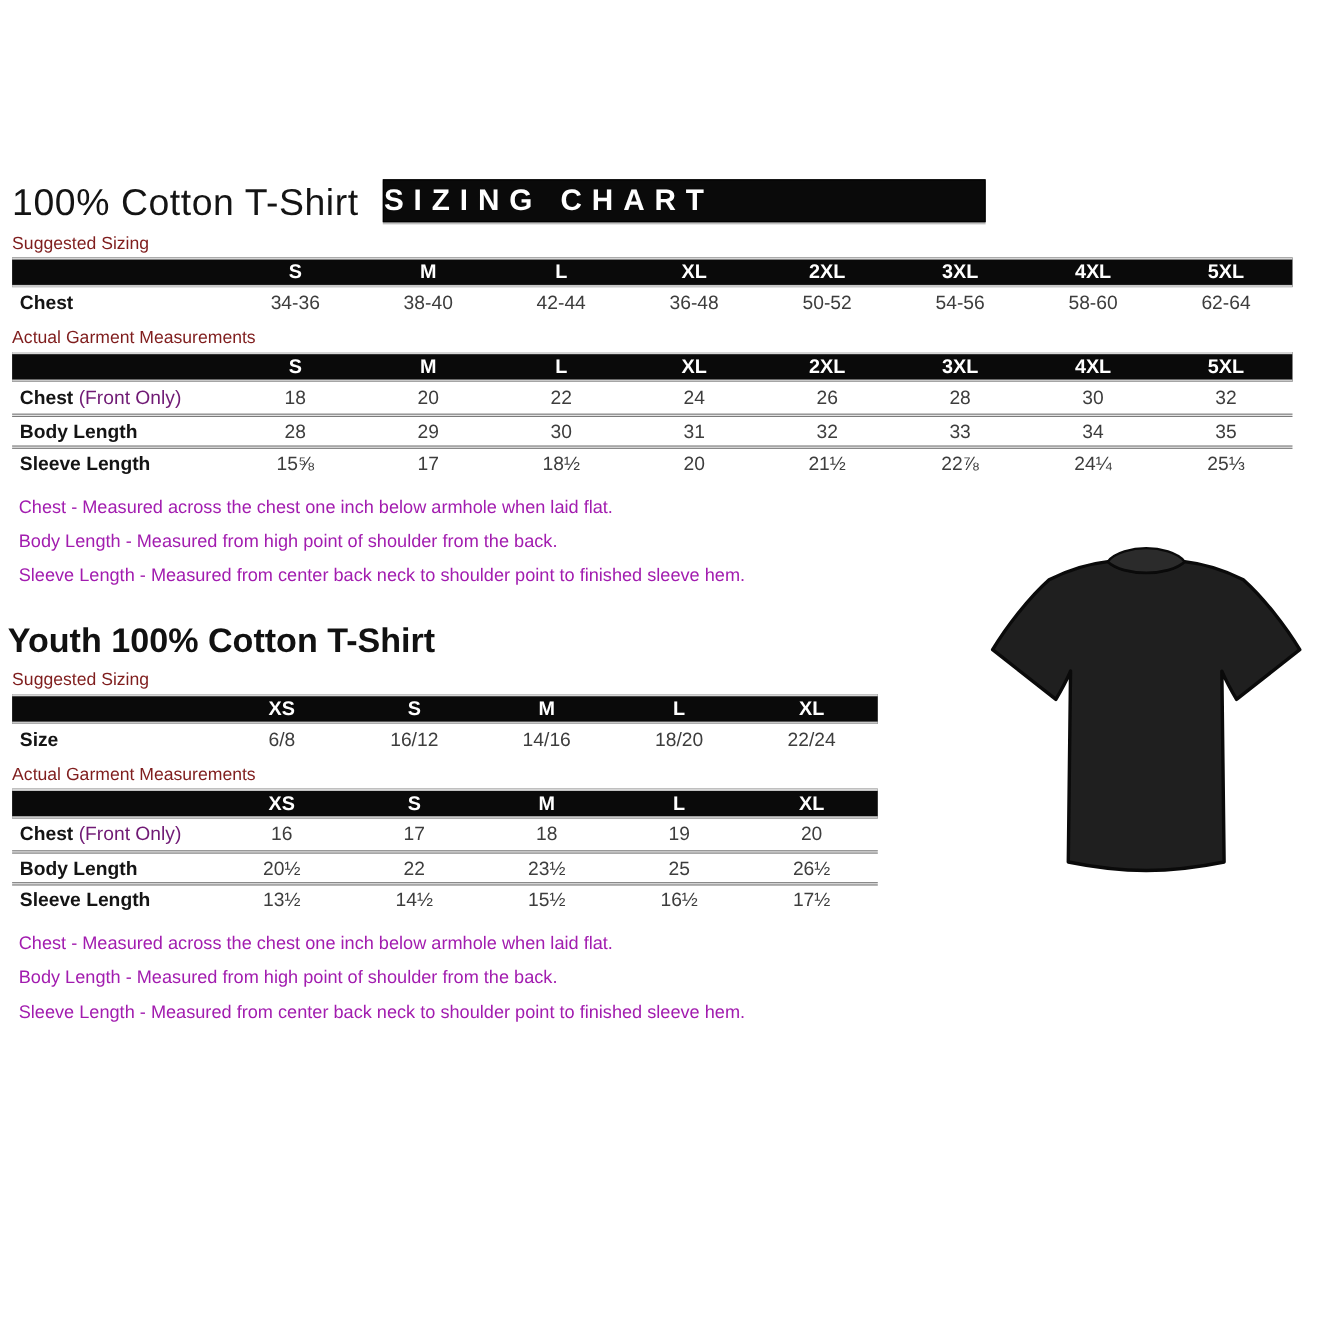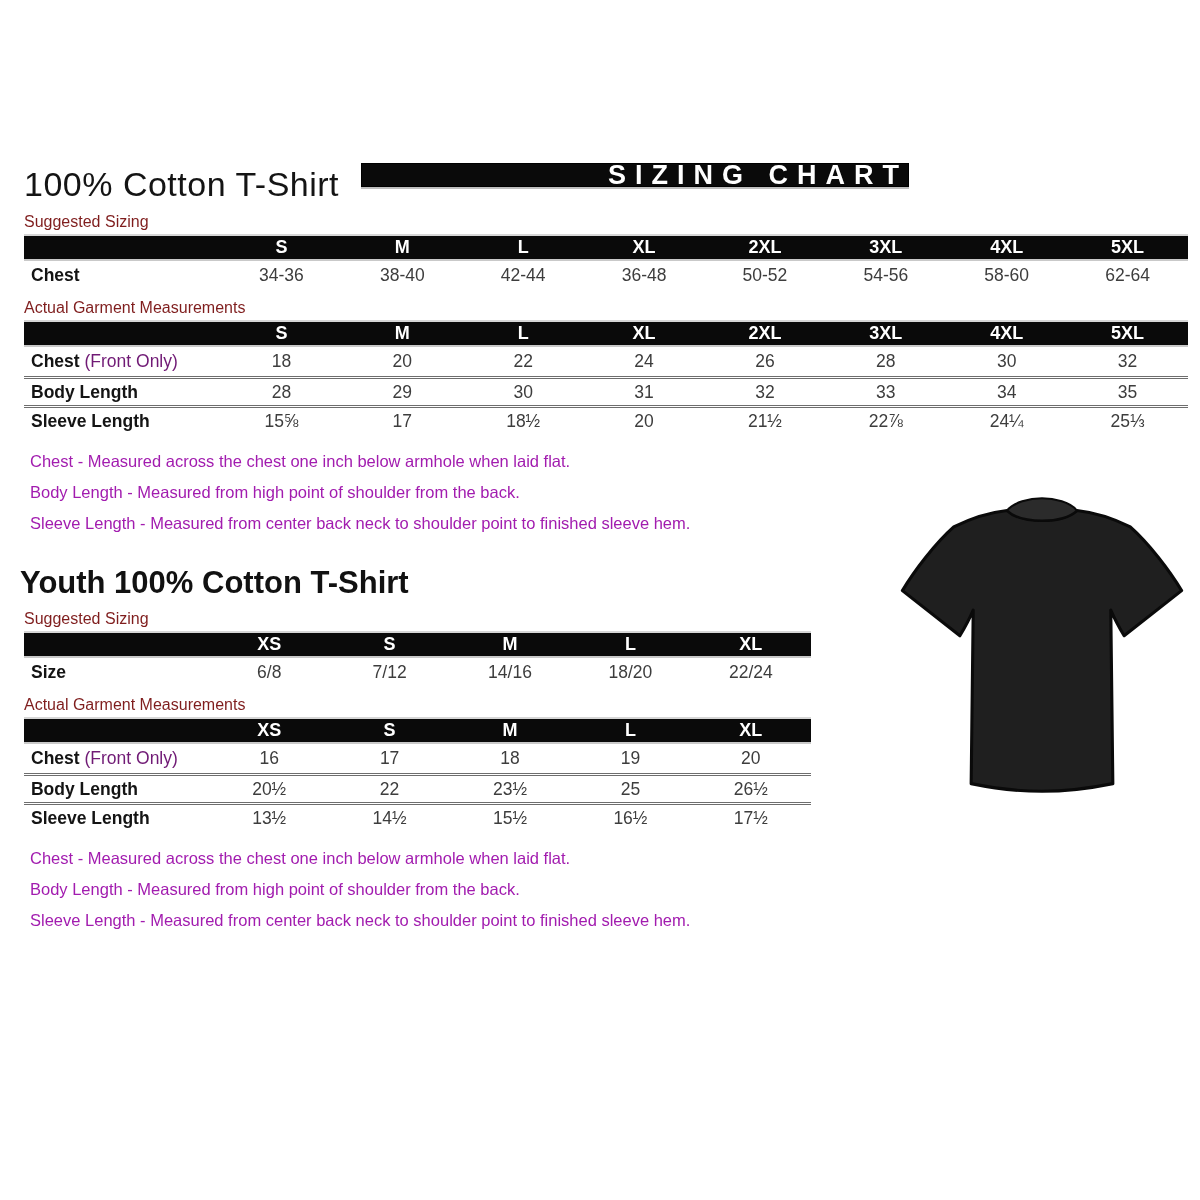--- a/index.html
+++ b/index.html
@@ -1,34 +1,34 @@
 <!DOCTYPE html>
 <html><head>
 <meta charset="utf-8">
 <style>
   * { margin:0; padding:0; box-sizing:border-box; }
   html,body { width:1200px; height:1200px; background:#ffffff; font-family:"Liberation Sans", sans-serif; color:#1a1a1a; }
   .page { position:relative; width:1200px; height:1200px; overflow:hidden; }
-  .content { position:absolute; left:24px; top:163px; width:1164px; }
+  .content { position:absolute; left:11px; top:163px; width:1164px; }
 
   
   .header-row { display:flex; align-items:flex-start; }
   .main-title { font-size:34px; font-weight:400; letter-spacing:0.5px; width:337px; padding-top:2px; color:#141414; }
-  .banner { width:548px; height:24px; background:#0a0a0a; border:1px solid #000; box-shadow:0 2px 0 rgba(0,0,0,0.25);
-            display:flex; align-items:center; justify-content:flex-end; }
+  .banner { width:548px; height:39px; background:#0a0a0a; border:1px solid #000; box-shadow:0 2px 0 rgba(0,0,0,0.25);
+            display:flex; align-items:center; justify-content:flex-start; }
   .banner span { color:#fff; font-size:27px; font-weight:700; letter-spacing:9px; }
 
   .section-label { font-size:16px; color:#7f1d1d; margin-top:9px; }
 
   
   .size-table { width:1164px; margin-top:3px; }
   .size-table .thead { display:flex; background:#0a0a0a; height:27px; align-items:center; border-top:2px solid #d6d6d6; border-bottom:2px solid #c9c9c9; }
   .size-table .thead .cell { color:#fff; font-weight:700; font-size:18px; }
   .size-table .trow { display:flex; height:29px; align-items:center; }
-  .size-table .trow + .trow { border-top:3px double #6e6e6e;justify-content:center; }
+  .size-table .trow + .trow { border-top:3px double #6e6e6e; }
   .cell { flex:1 1 0; text-align:center; font-size:17.5px; color:#3d3d3d; }
   .cell.label { flex:0 0 197px; text-align:left; padding-left:7px; color:#141414; }
   .cell.label b { font-weight:700; }
   .cell.label span { font-weight:400; color:#701a75; }
 
   .youth .size-table { width:787px; }
   .youth .cell.label { flex:0 0 185px; }
 
   .notes { margin-top:12px; margin-left:6px; }
   .note-line { font-size:16.5px; color:#a21caf; line-height:31px; white-space:nowrap; }
@@ -142,21 +142,21 @@
             <div class="cell label"></div>
             <div class="cell">XS</div>
             <div class="cell">S</div>
             <div class="cell">M</div>
             <div class="cell">L</div>
             <div class="cell">XL</div>
           </div>
           <div class="trow">
             <div class="cell label"><b>Size</b></div>
             <div class="cell">6/8</div>
-            <div class="cell">7/12</div>
+            <div class="cell">16/12</div>
             <div class="cell">14/16</div>
             <div class="cell">18/20</div>
             <div class="cell">22/24</div>
           </div>
         </div>
 
       <div class="section-label gap-sm">Actual Garment Measurements</div>
       <div class="size-table">
           <div class="thead">
             <div class="cell label"></div>

